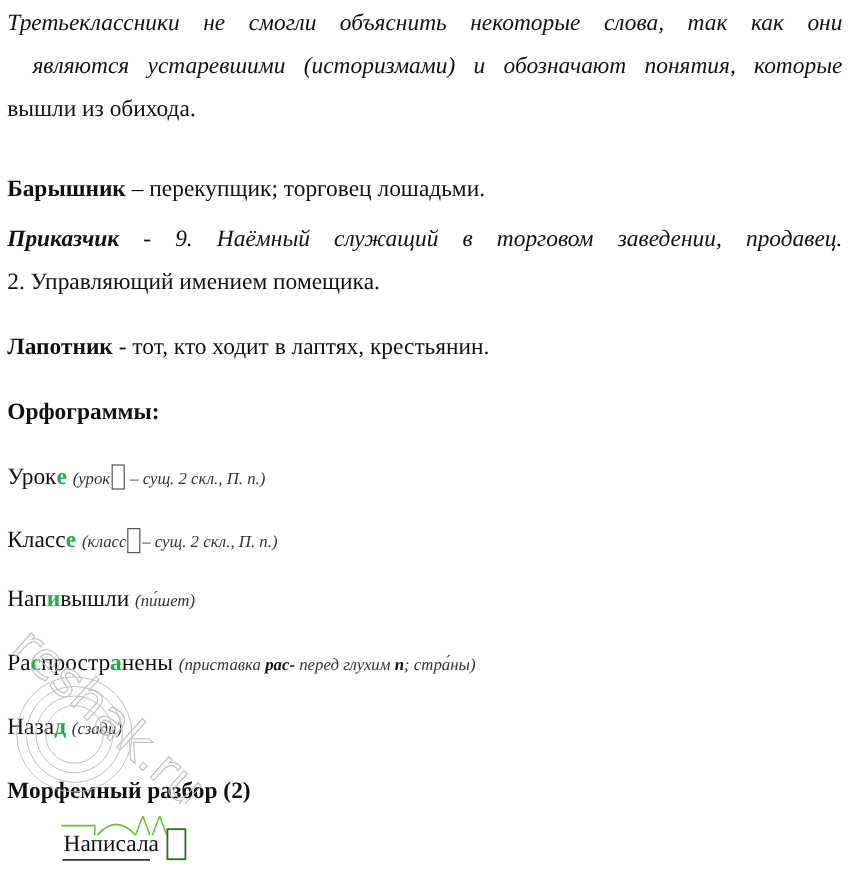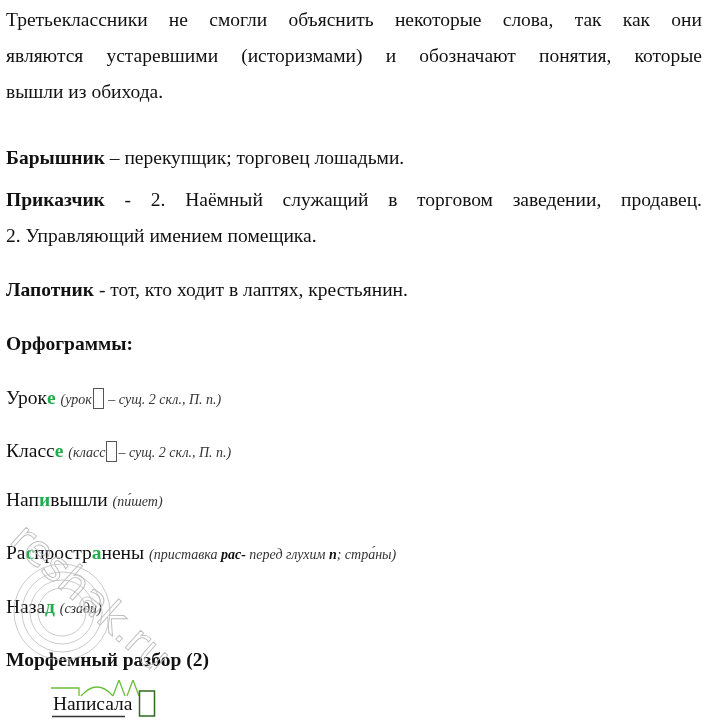--- a/index.html
+++ b/index.html
@@ -5,21 +5,21 @@
     html, body { margin: 0; padding: 0; background: #ffffff; }
     body {
       width: 708px; height: 724px; overflow: hidden; position: relative;
       font-family: "Liberation Serif", "DejaVu Serif", serif;
       color: #111111;
     }
     .line {
       position: absolute; left: 6px; right: 6px;
       font-size: 19.5px; line-height: 24px; white-space: nowrap;
     }
-    .justify { text-align: justify; text-align-last: justify; white-space: normal; }
+    .justify { text-align: justify; text-align-last: justify; white-space: normal; font-style: italic; }
     b, .bold { font-weight: bold; }
     .hl { color: #1fae4b; font-weight: bold; }
     .note { font-style: italic; color: #333333; font-size: 14px; }
     .note b { color: #111; margin-top: 39px; }
     .box {
       display: inline-block; width: 11px; height: 21px;
       border: 1px solid #555; vertical-align: -5px; margin: 0 1px;
       box-sizing: border-box; background: #fff;
     }
     .heading { font-weight: bold; font-family: Liberation Serif, serif; }
@@ -35,33 +35,33 @@
       color: #111;
     }
     .morph svg { position: absolute; left: 0; top: 0; }
   </style>
 </head>
 <body>
 
 <div class="line justify" style="top:8px;">
   <span>Третьеклассники не смогли объяснить некоторые слова, так как они</span>
 </div>
-<div class="line justify" style="top:44px;">
+<div class="line justify" style="top:44px;margin-left:21px;">
   <span>являются устаревшими (историзмами) и обозначают понятия, которые</span>
 </div>
 <div class="line" style="top:80px;">
   <span>вышли из обихода.</span>
 </div>
 
 <div class="line" style="top:146px;">
   <b>Барышник</b><span> – </span><span>перекупщик; торговец лошадьми.</span>
 </div>
 
 <div class="line justify" style="top:188px;">
-  <b>Приказчик</b><span> - </span><span>2. Наёмный служащий в торговом заведении, продавец.</span>
+  <b>Приказчик</b><span> - </span><span>9. Наёмный служащий в торговом заведении, продавец.</span>
 </div>
 <div class="line" style="top:224px;">
   <span>2. Управляющий имением помещика.</span>
 </div>
 
 <div class="line" style="top:278px;">
   <b>Лапотник</b><span> - </span><span>тот, кто ходит в лаптях, крестьянин.</span>
 </div>
 
 <div class="line heading" style="top:332px;">Орфограммы:</div>

